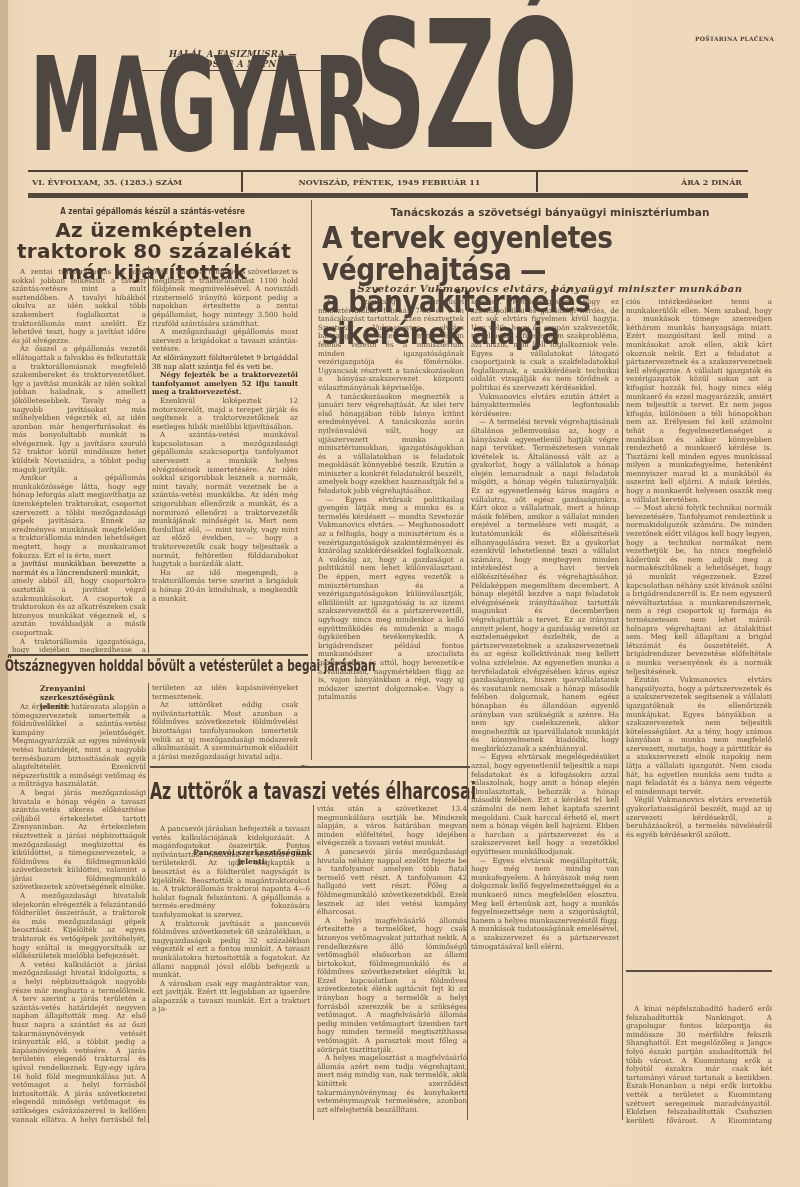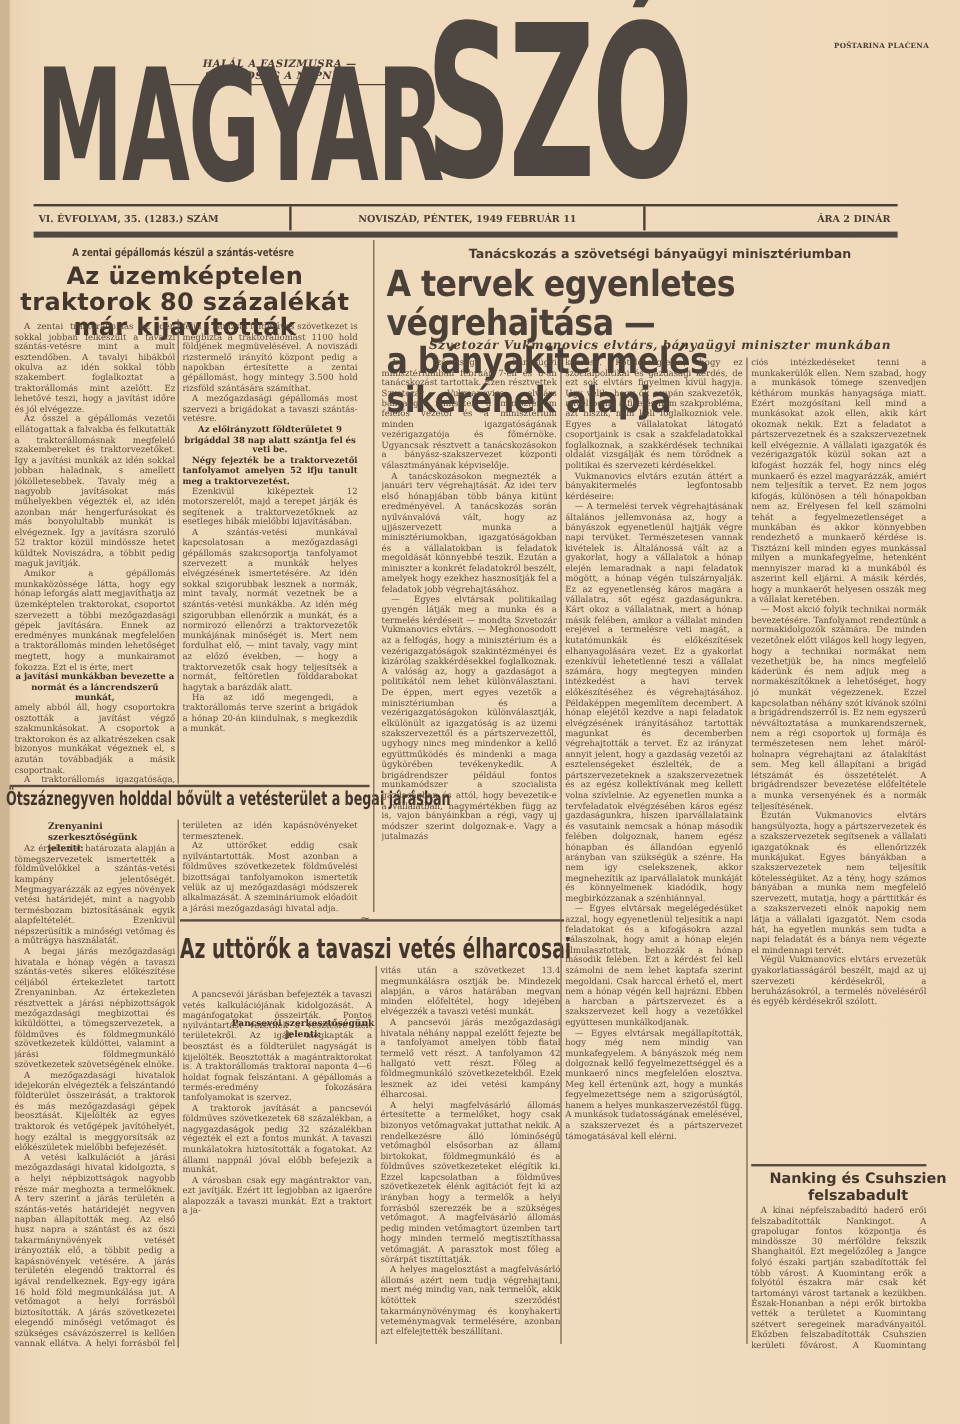--- a/index.html
+++ b/index.html
@@ -60,21 +60,21 @@
     background: #524840;
   }
 
   
   .col {
     position: absolute; font-size: 7.1px; line-height: 8.6px;
     text-align: justify; color: #5a4a3b; overflow: hidden;
   }
   .col p { text-indent: 8px; margin-bottom: 0; }
   .col p.bold { font-weight: bold; color: #3e3024; }
-  .col p.center { text-align: center; text-indent: 0; font-weight: bold; color: #3e3024; }
+  .col p.center { text-indent: 0; font-weight: normal; color: #3e3024; }
   .vrule { position: absolute; width: 1px; background: #6c5c4c; }
   .hrule { position: absolute; height: 2px; background: #5a4c40; }
 
   
   .kicker-left {
     position: absolute; left: 10px; top: 206px; width: 285px; text-align: center;
     font-family: "DejaVu Sans", sans-serif; font-size: 9px; font-weight: bold;
     color: #4a3d31; transform: scaleX(0.8);
   }
   .head-left {
@@ -224,17 +224,16 @@
   </div>
   <div class="vrule" style="left:622px; top:298px; height:822px;"></div>
   <div class="col" style="left:626px; top:298px; width:146px; height:666px;">
     <p style="text-indent:0">ciós intézkedéseket tenni a munkakerülők ellen. Nem szabad, hogy a munkások tömege szenvedjen kéthárom munkás hanyagsága miatt. Ezért mozgósítani kell mind a munkásokat azok ellen, akik kárt okoznak nekik. Ezt a feladatot a pártszervezetnek és a szakszervezetnek kell elvégeznie. A vállalati igazgatók és vezérigazgatók közül sokan azt a kifogást hozzák fel, hogy nincs elég munkaerő és ezzel magyarázzák, amiért nem teljesítik a tervet. Ez nem jogos kifogás, különösen a téli hónapokban nem az. Erélyesen fel kell számolni tehát a fegyelmezetlenséget a munkában és akkor könnyebben rendezhető a munkaerő kérdése is. Tisztázni kell minden egyes munkással milyen a munkafegyelme, hetenként mennyiszer marad ki a munkából és aszerint kell eljárni. A másik kérdés, hogy a munkaerőt helyesen osszák meg a vállalat keretében.</p>
     <p>— Most akció folyik technikai normák bevezetésére. Tanfolyamot rendeztünk a normakidolgozók számára. De minden vezetőnek előtt világos kell hogy legyen, hogy a technikai normákat nem vezethetjük be, ha nincs megfelelő káderünk és nem adjuk meg a normakészítőknek a lehetőséget, hogy jó munkát végezzenek. Ezzel kapcsolatban néhány szót kívánok szólni a brigádrendszerről is. Ez nem egyszerű névváltoztatása a munkarendszernek, nem a régi csoportok uj formája és természetesen nem lehet máról-holnapra végrehajtani az átalakítást sem. Meg kell állapítani a brigád létszámát és összetételét. A brigádrendszer bevezetése előfeltétele a munka versenyének és a normák teljesítésének.</p>
     <p>Ezután Vukmanovics elvtárs hangsúlyozta, hogy a pártszervezetek és a szakszervezetek segítsenek a vállalati igazgatóknak és ellenőrizzék munkájukat. Egyes bányákban a szakszervezetek nem teljesítik kötelességüket. Az a tény, hogy számos bányában a munka nem megfelelő szervezett, mutatja, hogy a párttitkár és a szakszervezeti elnök napokig nem látja a vállalati igazgatót. Nem csoda hát, ha egyetlen munkás sem tudta a napi feladatát és a bánya nem végezte el mindennapi tervét.</p>
     <p>Végül Vukmanovics elvtárs ervezetük gyakorlatiasságáról beszélt, majd az uj szervezeti kérdésekről, a beruházásokról, a termelés növeléséről és egyéb kérdésekről szólott.</p>
   </div>
 
   <div class="hrule" style="left:626px; top:970px; width:146px;"></div>
-  <div class="head-nank">Nanking és Csuhszien felszabadult</div>
   <div class="col" style="left:626px; top:1005px; width:146px; height:120px;">
     <p>A kínai népfelszabadító haderő erői felszabadították Nankingot. A grapolugar fontos központja és mindössze 30 mérföldre fekszik Shanghaitól. Ezt megelőzőleg a Jangce folyó északi partján szabadították fel több várost. A Kuomintang erők a folyótól északra már csak két tartományi várost tartanak a kezükben. Észak-Honanban a népi erők birtokba vették a területet a Kuomintang szétvert seregeinek maradványaitól. Ekőzben felszabadították Csuhszien kerületi fővárost. A Kuomintang csapatai a Sárga folyótól északra a már csak két elszigetelt várost tartanak a kezükben.</p>
   </div>
 </div>
 
 </body></html>

